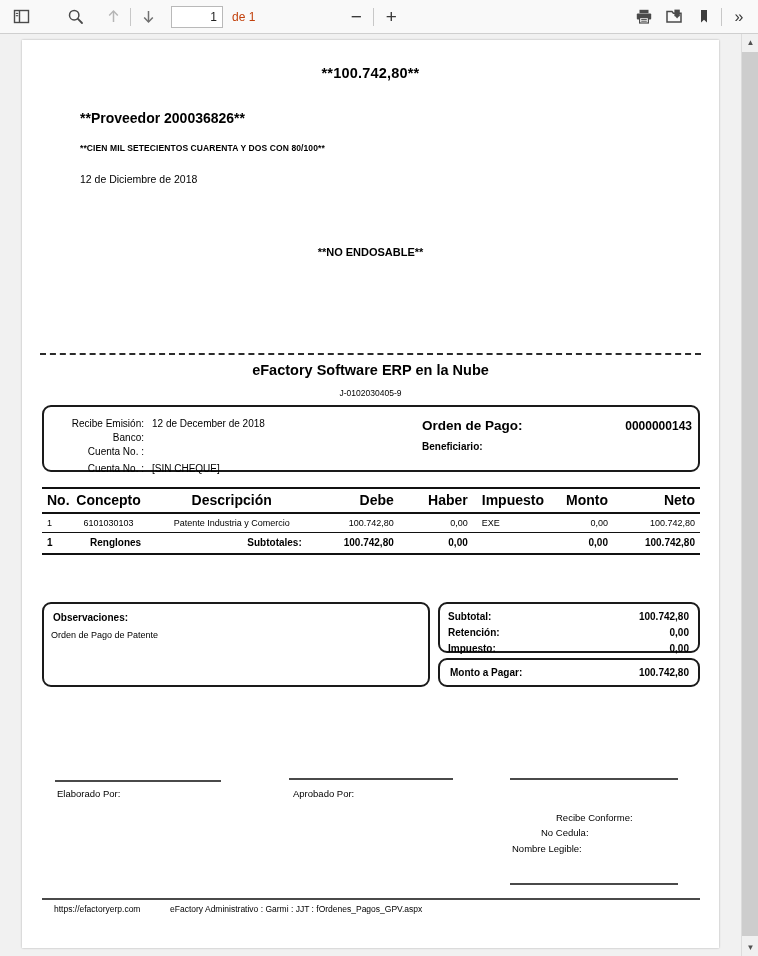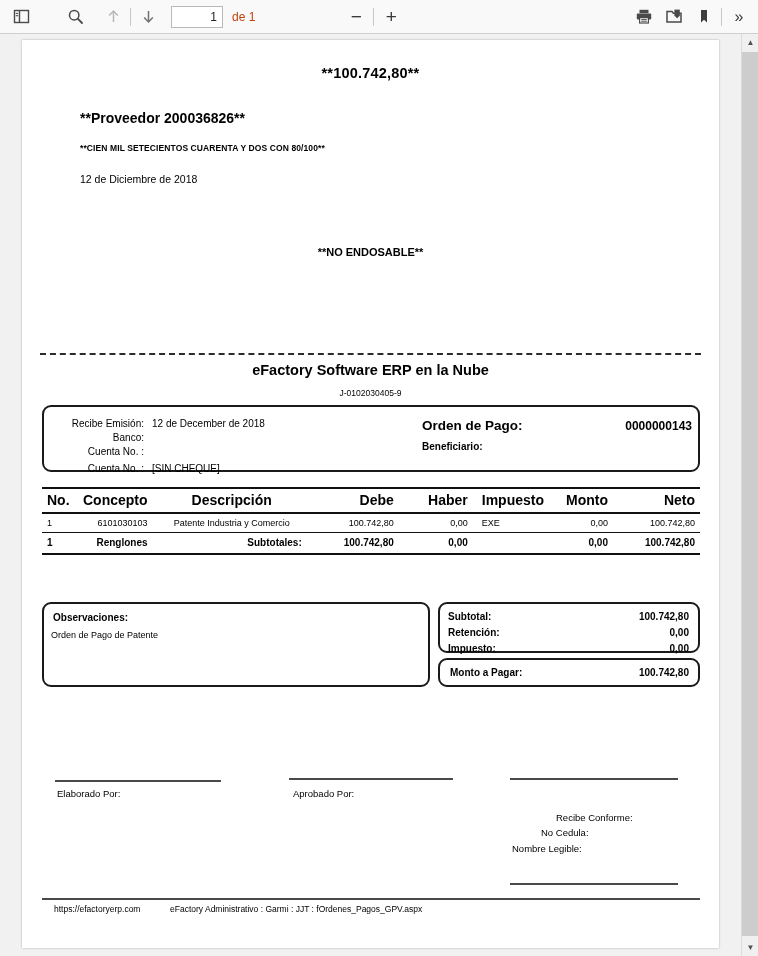--- a/index.html
+++ b/index.html
@@ -135,21 +135,21 @@
   }
   .tbl td {
     font-size: 9px; padding: 4px 0 4px 0; white-space: nowrap;
   }
   .tbl tr.total td {
     font-size: 10px; font-weight: bold;
     border-top: 1px solid #111; border-bottom: 2px solid #111;
     padding: 4px 0 5px 0;
   }
   .c-no    { width: 26px; text-align: left;  padding-left: 5px !important; }
-  .c-conc  { width: 78px; text-align: right; }
+  .c-conc  { width: 78px; text-align: center; }
   .c-desc  { text-align: center; }
   .c-debe  { width: 92px; text-align: right; padding-right: 14px !important; }
   .c-haber { width: 68px; text-align: right; padding-right: 8px !important; }
   .c-imp   { width: 66px; text-align: left;  padding-left: 6px !important; }
   .c-monto { width: 74px; text-align: right; padding-right: 10px !important; }
   .c-neto  { width: 82px; text-align: right; padding-right: 5px !important; }
   .sub-lbl { text-align: right; padding-right: 14px !important; }
 
   
   .obs-box {

